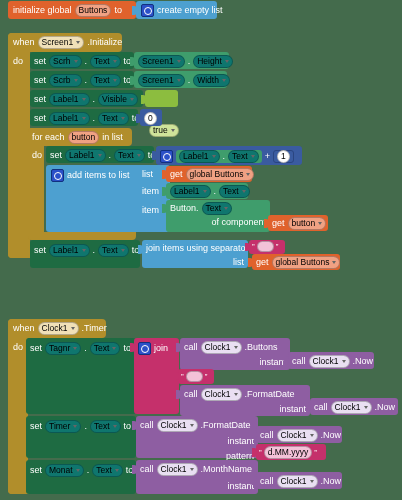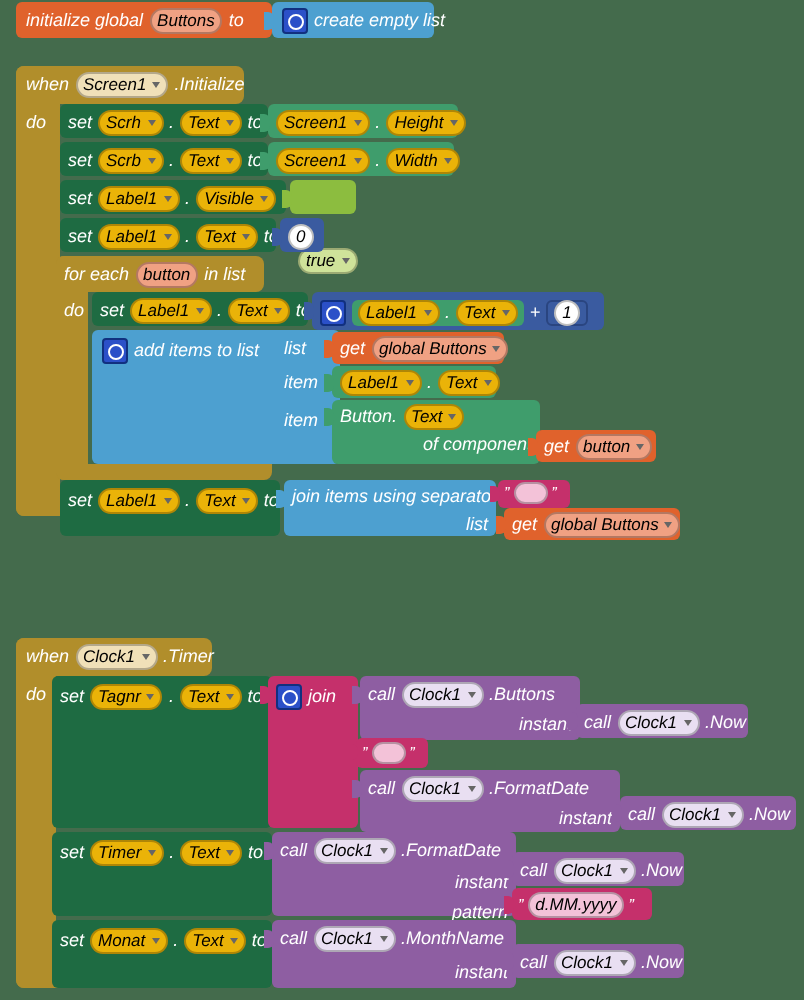--- a/index.html
+++ b/index.html
@@ -4,35 +4,35 @@
 <style>
   html,body{margin:0;padding:0;}
   body{
     width:402px;height:500px;overflow:hidden;
     background:#446b4c;
     font-family:"Liberation Sans", sans-serif;
     font-size:9px;
     color:#ffffff;
     -webkit-font-smoothing:antialiased;
   }
-  .canvas{position:relative;width:402px;height:500px;font-style:italic;}
+  .canvas{position:relative;width:402px;height:500px;}
 
   
   .blk{position:absolute;box-sizing:border-box;border-radius:3px;}
   .row{display:flex;align-items:center;gap:3px;white-space:nowrap;}
   .lbl{color:#ffffff;font-size:9px;line-height:11px;}
 
   
   .fld{
     display:inline-flex;align-items:center;gap:2px;
     background:#ffffff;color:#000;border-radius:7px;
     padding:0px 3px;font-size:8.5px;line-height:11px;
     border:1px solid rgba(0,0,0,.25);
   }
-  .fld.soft{background:#eab308;}
+  .fld.soft{background:#0f766e;}
   .fld.sand{background:#f0e0b8;}
   .fld.salmon{background:#f0a183;}
   .fld.light{background:#e9dff2;}
   .fld.pinkf{background:#f3c2d8;}
   .fld.whitef{background:#ffffff;}
   .caret{
     width:0;height:0;border-left:2.5px solid transparent;border-right:2.5px solid transparent;
     border-top:3px solid #666;margin-left:1px;
   }
 

